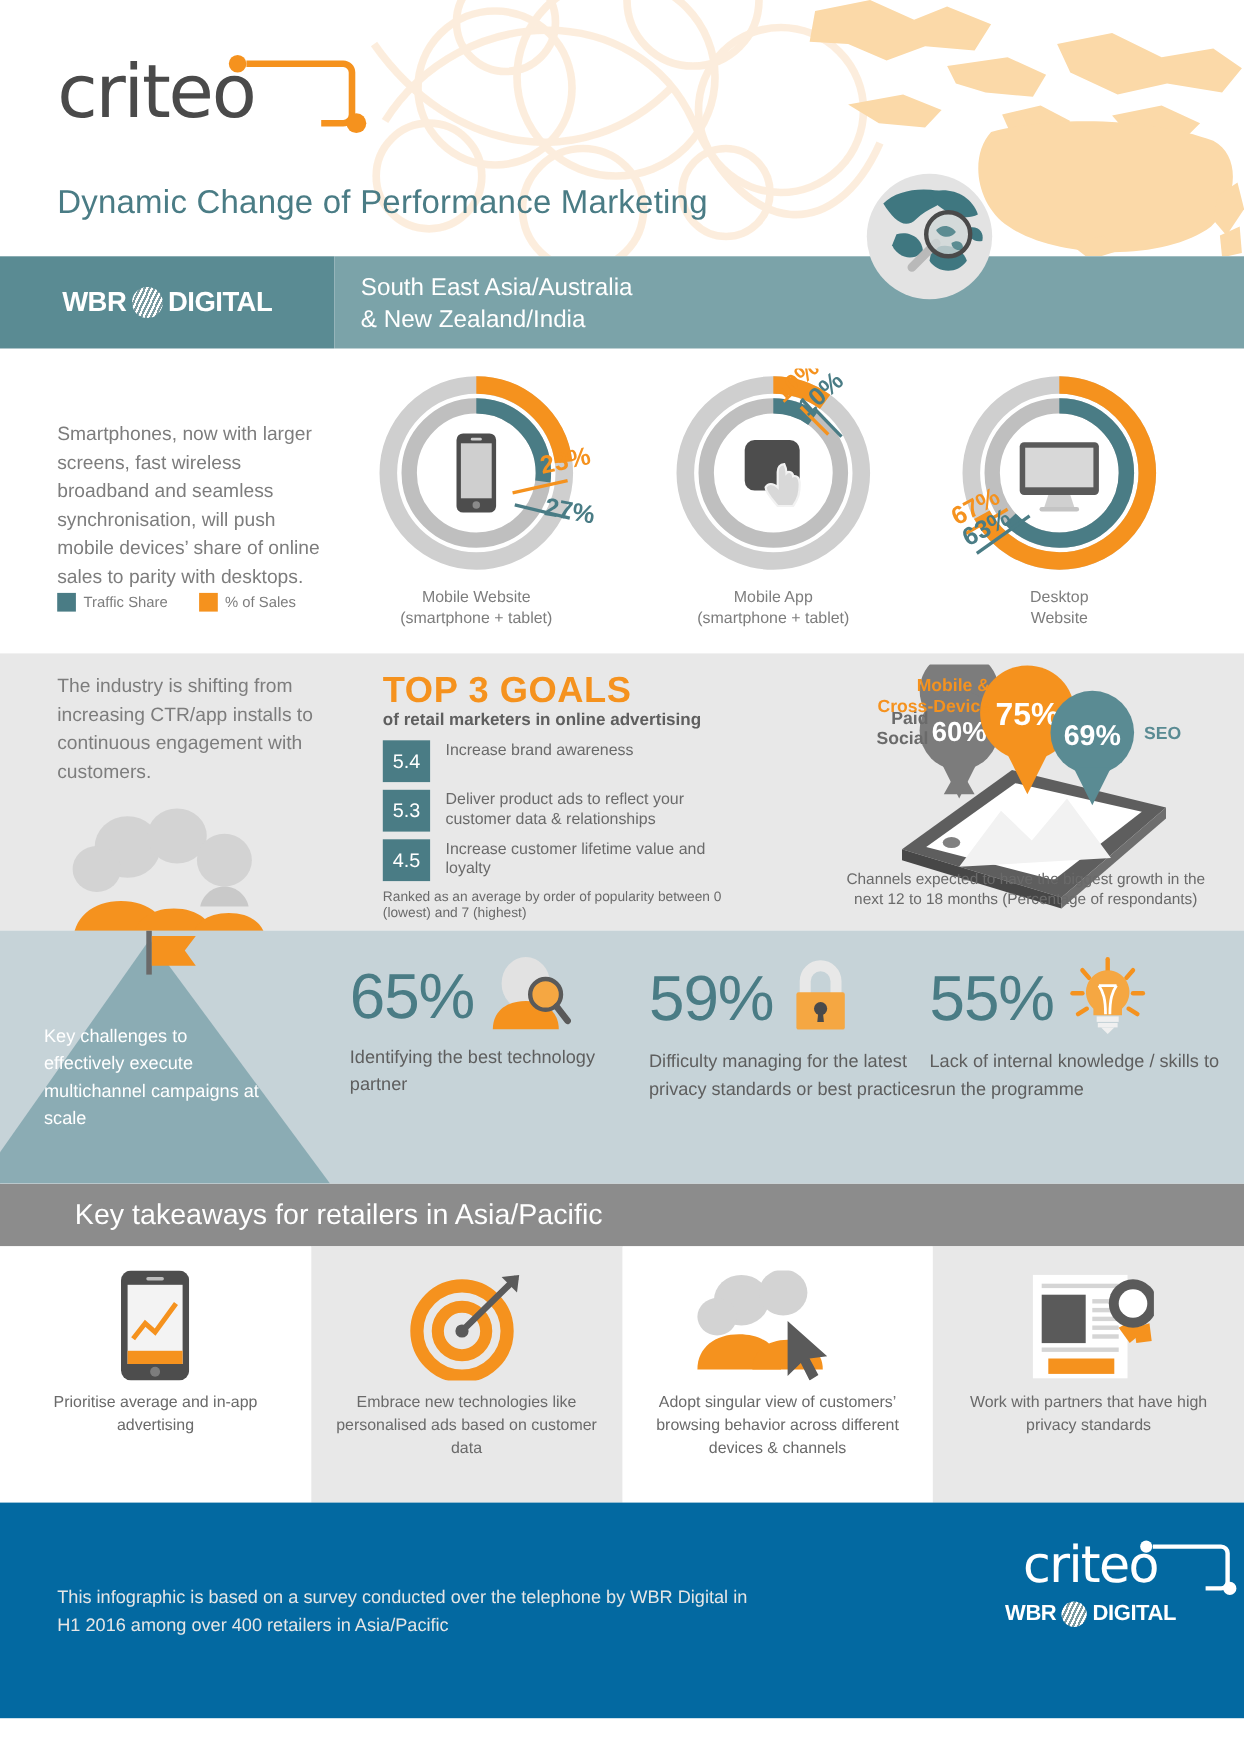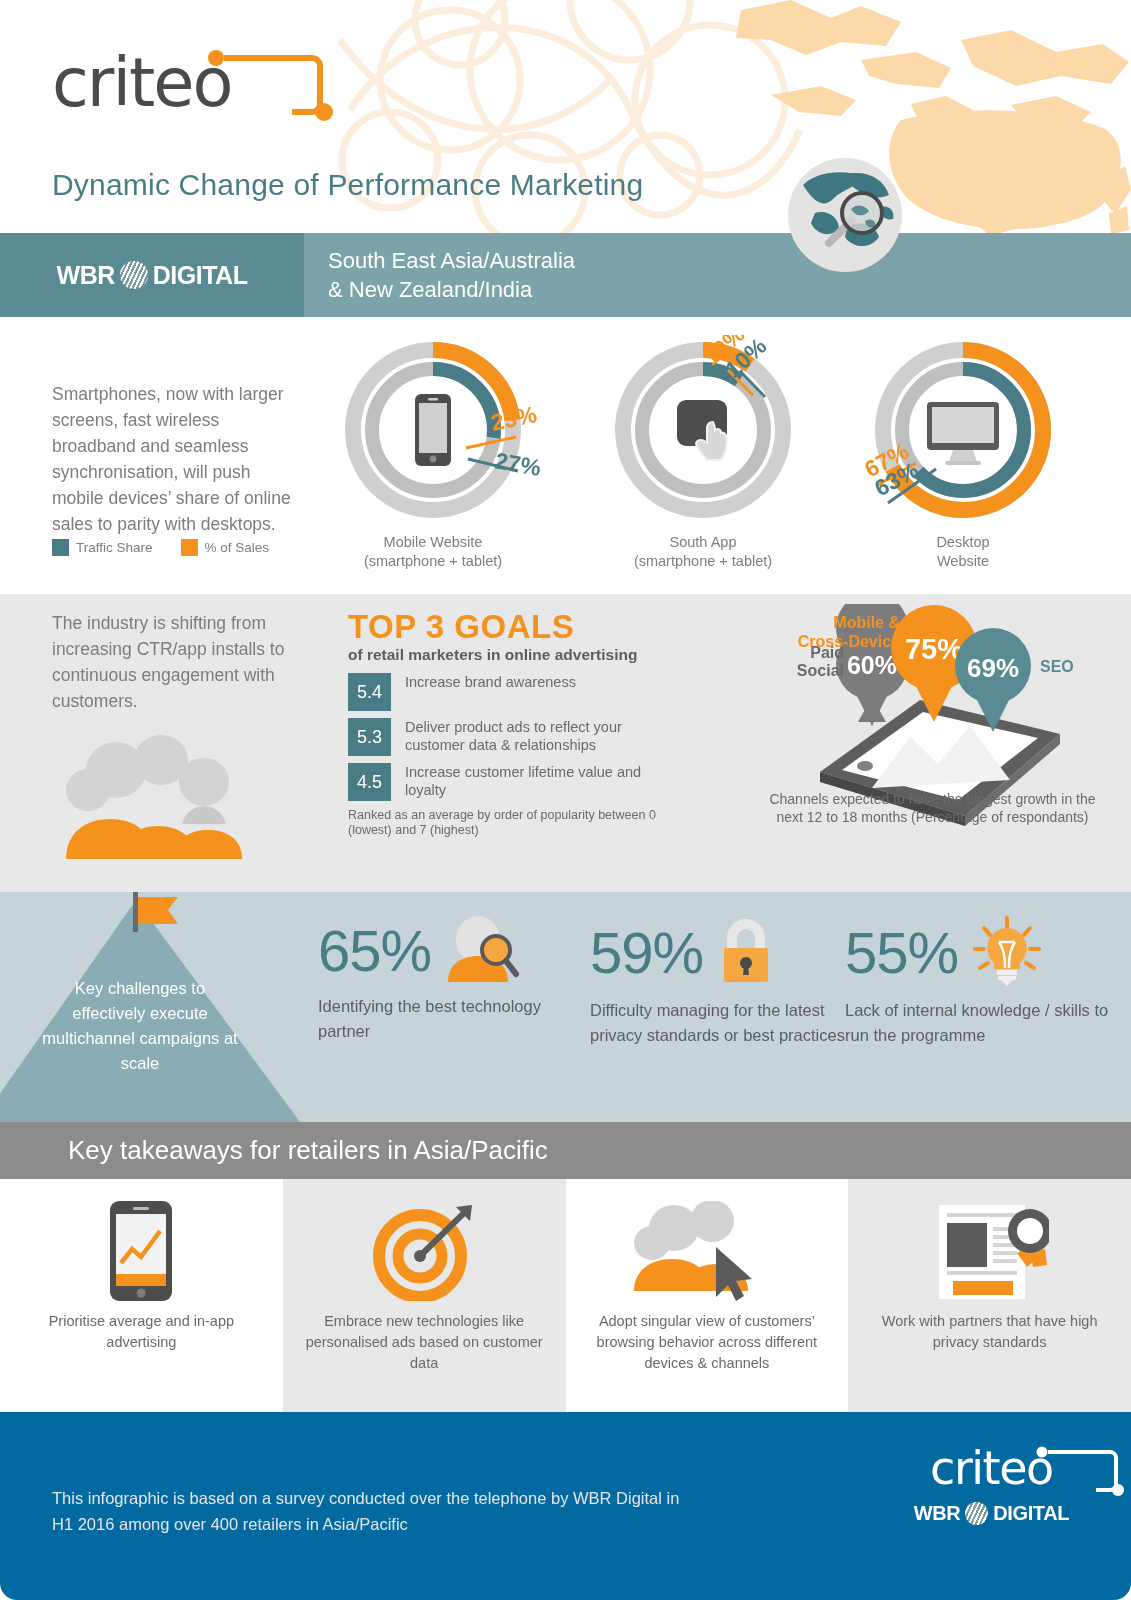--- a/index.html
+++ b/index.html
@@ -29,37 +29,37 @@
   .sec1{position:relative;width:1131px;height:277px;background:#ffffff;}
   .sec1-copy{position:absolute;left:52px;top:32px;width:252px;font-size:17.5px;line-height:26px;color:#7d7d7d;margin-top:32px;}
   .legend{position:absolute;left:52px;top:222px;display:flex;align-items:center;gap:10px;font-size:13.5px;color:#7d7d7d;}
   .legend .sw{width:17px;height:17px;display:inline-block;}
   .legend .item{display:flex;align-items:center;gap:7px;margin-right:18px;}
 
   .donut-wrap{position:absolute;top:18px;width:230px;height:240px;text-align:center;}
   .donut-caption{font-size:14.5px;line-height:19px;color:#7d7d7d;margin-top:4px;}
 
   
-  .sec2{position:relative;width:1131px;height:298px;background:#e8e8e8;}
+  .sec2{position:relative;width:1131px;height:252px;background:#e8e8e8;}
   .sec2-copy{position:absolute;left:52px;top:16px;width:268px;font-size:17.5px;line-height:26px;color:#7d7d7d;}
   .crowd{position:absolute;left:58px;top:140px;width:215px;height:125px;}
   .goals{position:absolute;left:348px;top:14px;width:330px;}
   .goals-h1{font-size:33px;font-weight:bold;color:#f5921e;letter-spacing:.5px;line-height:38px;}
   .goals-h2{font-size:15.5px;font-weight:bold;color:#5e5e5e;margin-bottom:9px;}
   .goal-row{display:flex;align-items:flex-start;margin-bottom:7px;}
   .goal-score{width:43px;min-height:38px;background:#4a7c85;color:#fff;font-size:18px;display:flex;align-items:center;justify-content:center;flex:none;}
   .goal-label{font-size:14.5px;line-height:18px;color:#6a6a6a;padding-left:14px;display:flex;align-items:center;}
   .goals-note{font-size:12.5px;line-height:15px;color:#6a6a6a;margin-top:6px;}
 
   .channels{position:absolute;left:760px;top:10px;width:345px;height:265px;}
   .channels-note{position:absolute;left:760px;top:196px;width:345px;text-align:center;font-size:14px;line-height:18px;color:#6a6a6a;}
 
   
   .sec3{position:relative;width:1131px;height:230px;background:#c6d3d8;}
-  .mountain-txt{position:absolute;left:40px;top:84px;width:200px;text-align:center;color:#fff;font-size:16.5px;line-height:25px;z-index:3;}
+  .mountain-txt{position:absolute;left:40px;top:84px;width:200px;color:#fff;font-size:16.5px;line-height:25px;z-index:3;}
   .stat{position:absolute;top:24px;width:270px;}
   .stat-num{font-size:58px;color:#4a7c85;line-height:62px;letter-spacing:-1px;display:inline-block;vertical-align:middle;}
   .stat-txt{font-size:16.5px;line-height:25px;color:#5e5e5e;margin-top:8px;}
   .stat-ico{display:inline-block;vertical-align:middle;margin-left:8px;}
 
   
   .kt-band{width:1131px;height:57px;background:#8c8c8c;display:flex;align-items:center;padding-left:16px;}
   .kt-band span{color:#fff;font-size:26px;padding-left:52px;}
   .kt-grid{display:flex;width:1131px;height:233px;}
   .kt-cell{width:282.75px;display:flex;flex-direction:column;align-items:center;padding-top:22px;box-sizing:border-box;}
@@ -213,21 +213,21 @@
           </g>
         </g>
         <g stroke-width="3" fill="none">
           <line x1="140" y1="35" x2="165" y2="60" stroke="#f5921e"></line>
           <line x1="152" y1="36" x2="177" y2="62" stroke="#4a7c85"></line>
         </g>
         <text x="124" y="32" font-size="23" font-weight="bold" fill="#f5921e" font-family="Liberation Sans, sans-serif" transform="rotate(-42 124 32)">10%</text>
         <text x="146" y="44" font-size="23" font-weight="bold" fill="#4a7c85" font-family="Liberation Sans, sans-serif" transform="rotate(-42 146 44)">10%</text>
       </svg>
       <div class="donut-caption">
-        <div>South App</div>
+        <div>Mobile App</div>
         <div>(smartphone + tablet)</div>
       </div>
     </div>
 
     <div class="donut-wrap" style="left:848px;">
       <svg width="230" height="190" viewBox="0 0 230 190">
         <g transform="translate(115,95)">
           <circle r="80" fill="none" stroke="#cfcfcf" stroke-width="16"></circle>
           <circle r="61" fill="none" stroke="#bfbfbf" stroke-width="14"></circle>
           <circle r="80" fill="none" stroke="#f5921e" stroke-width="16" stroke-dasharray="336.8 165.9" transform="rotate(-90)"></circle>

